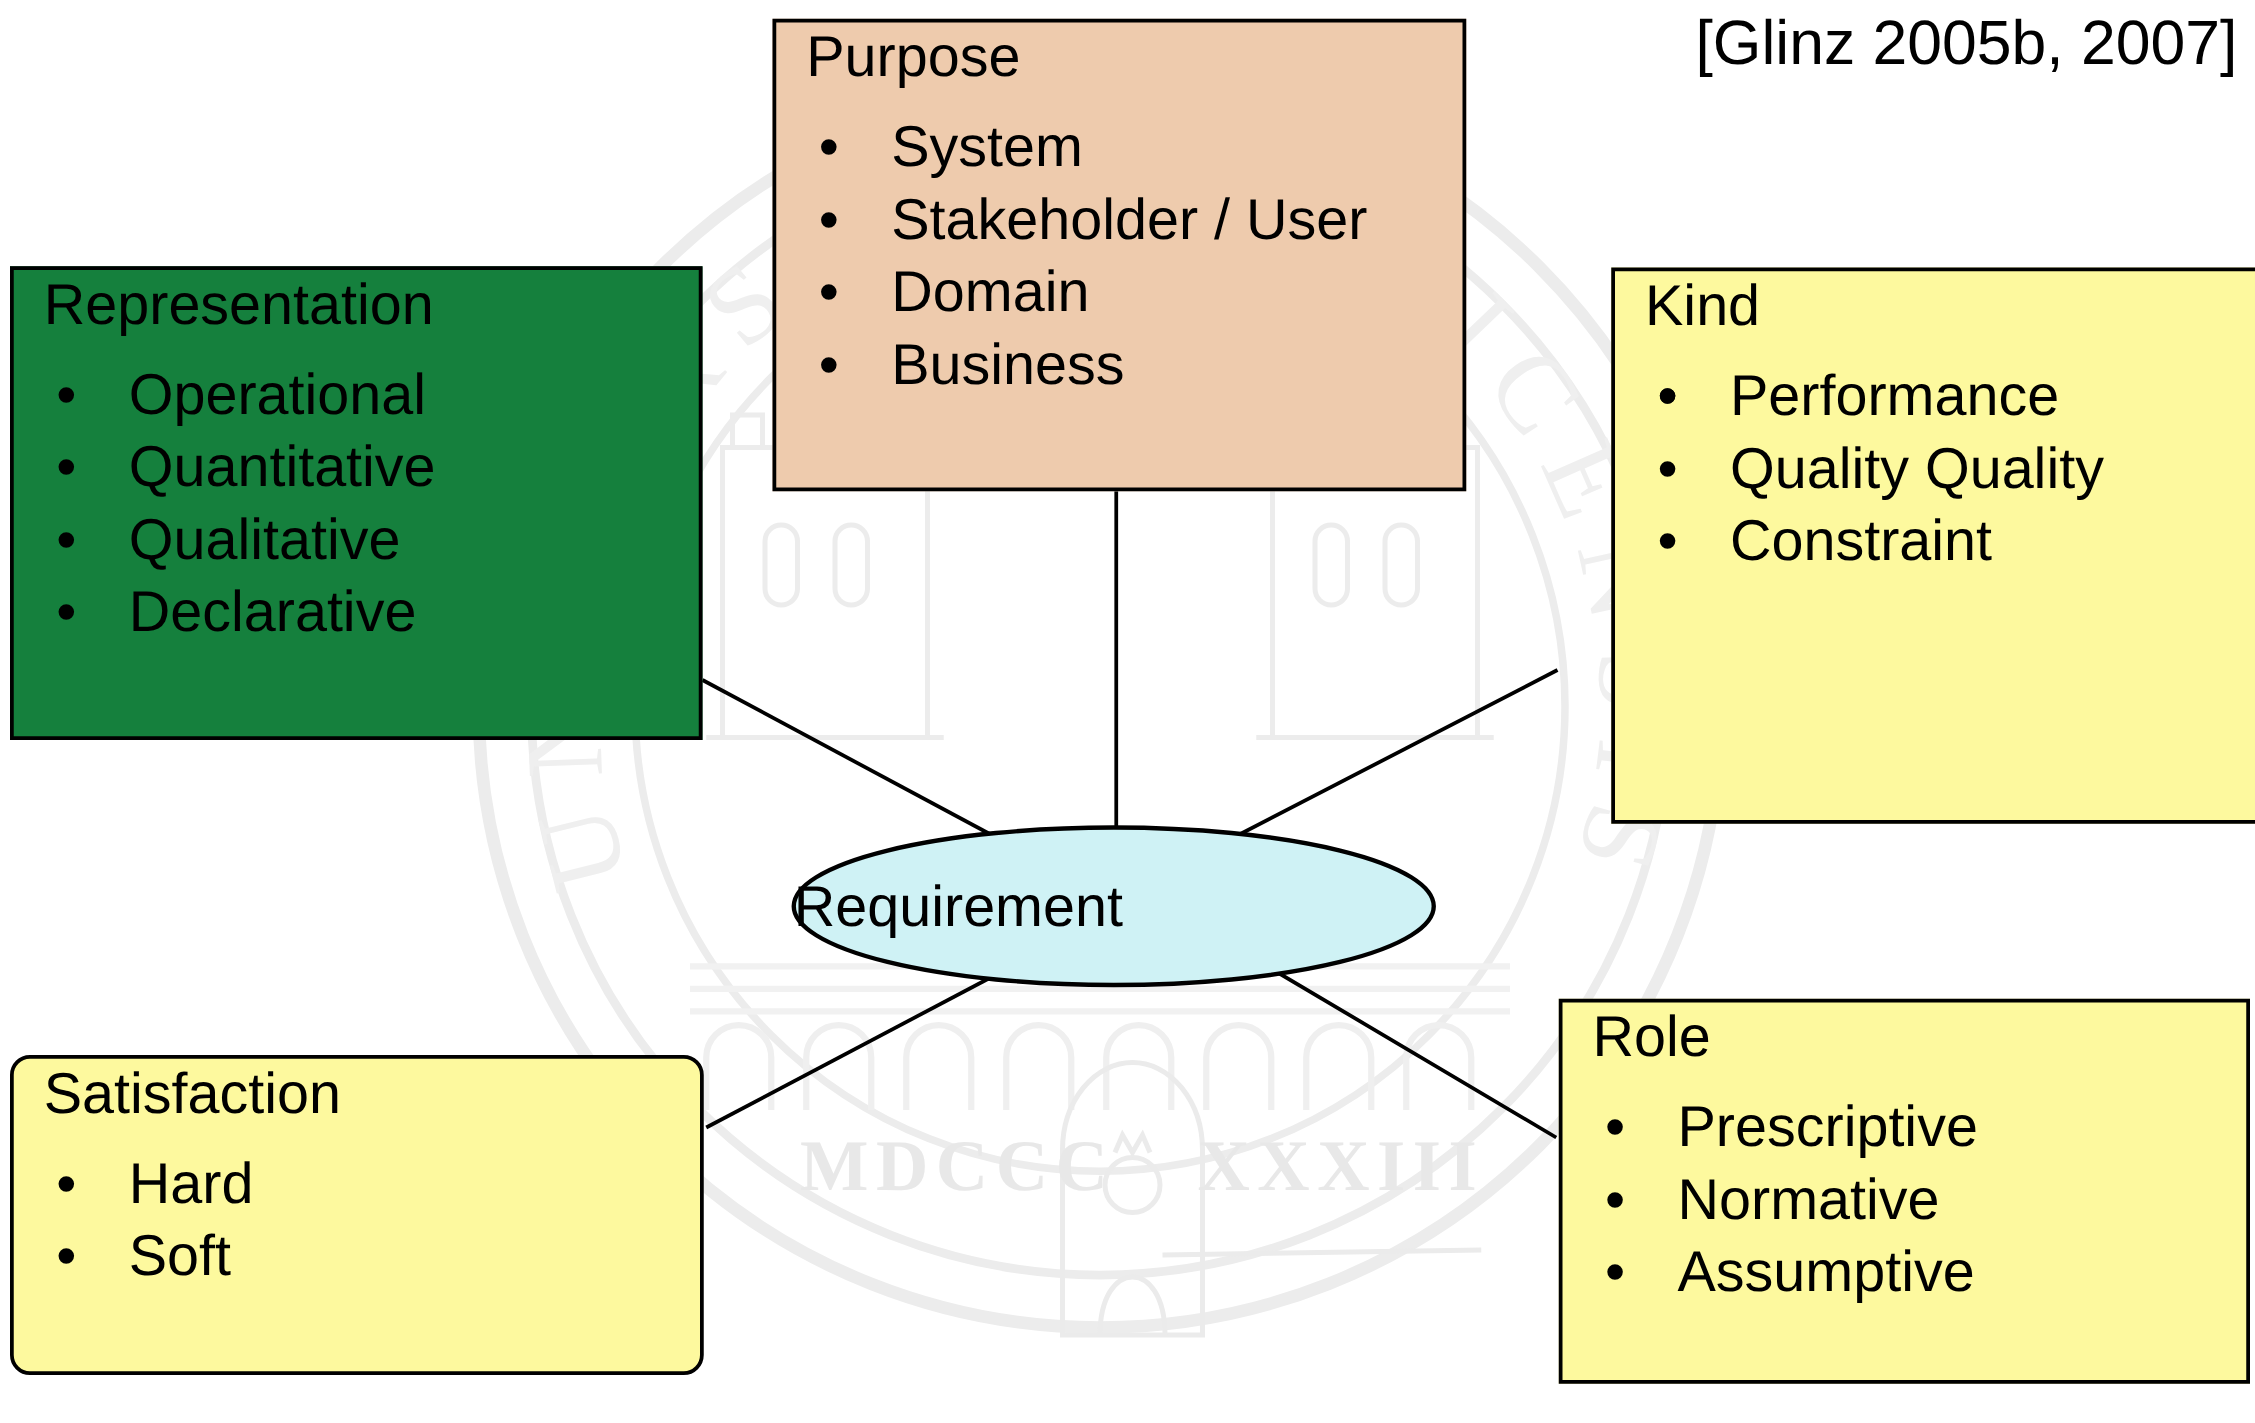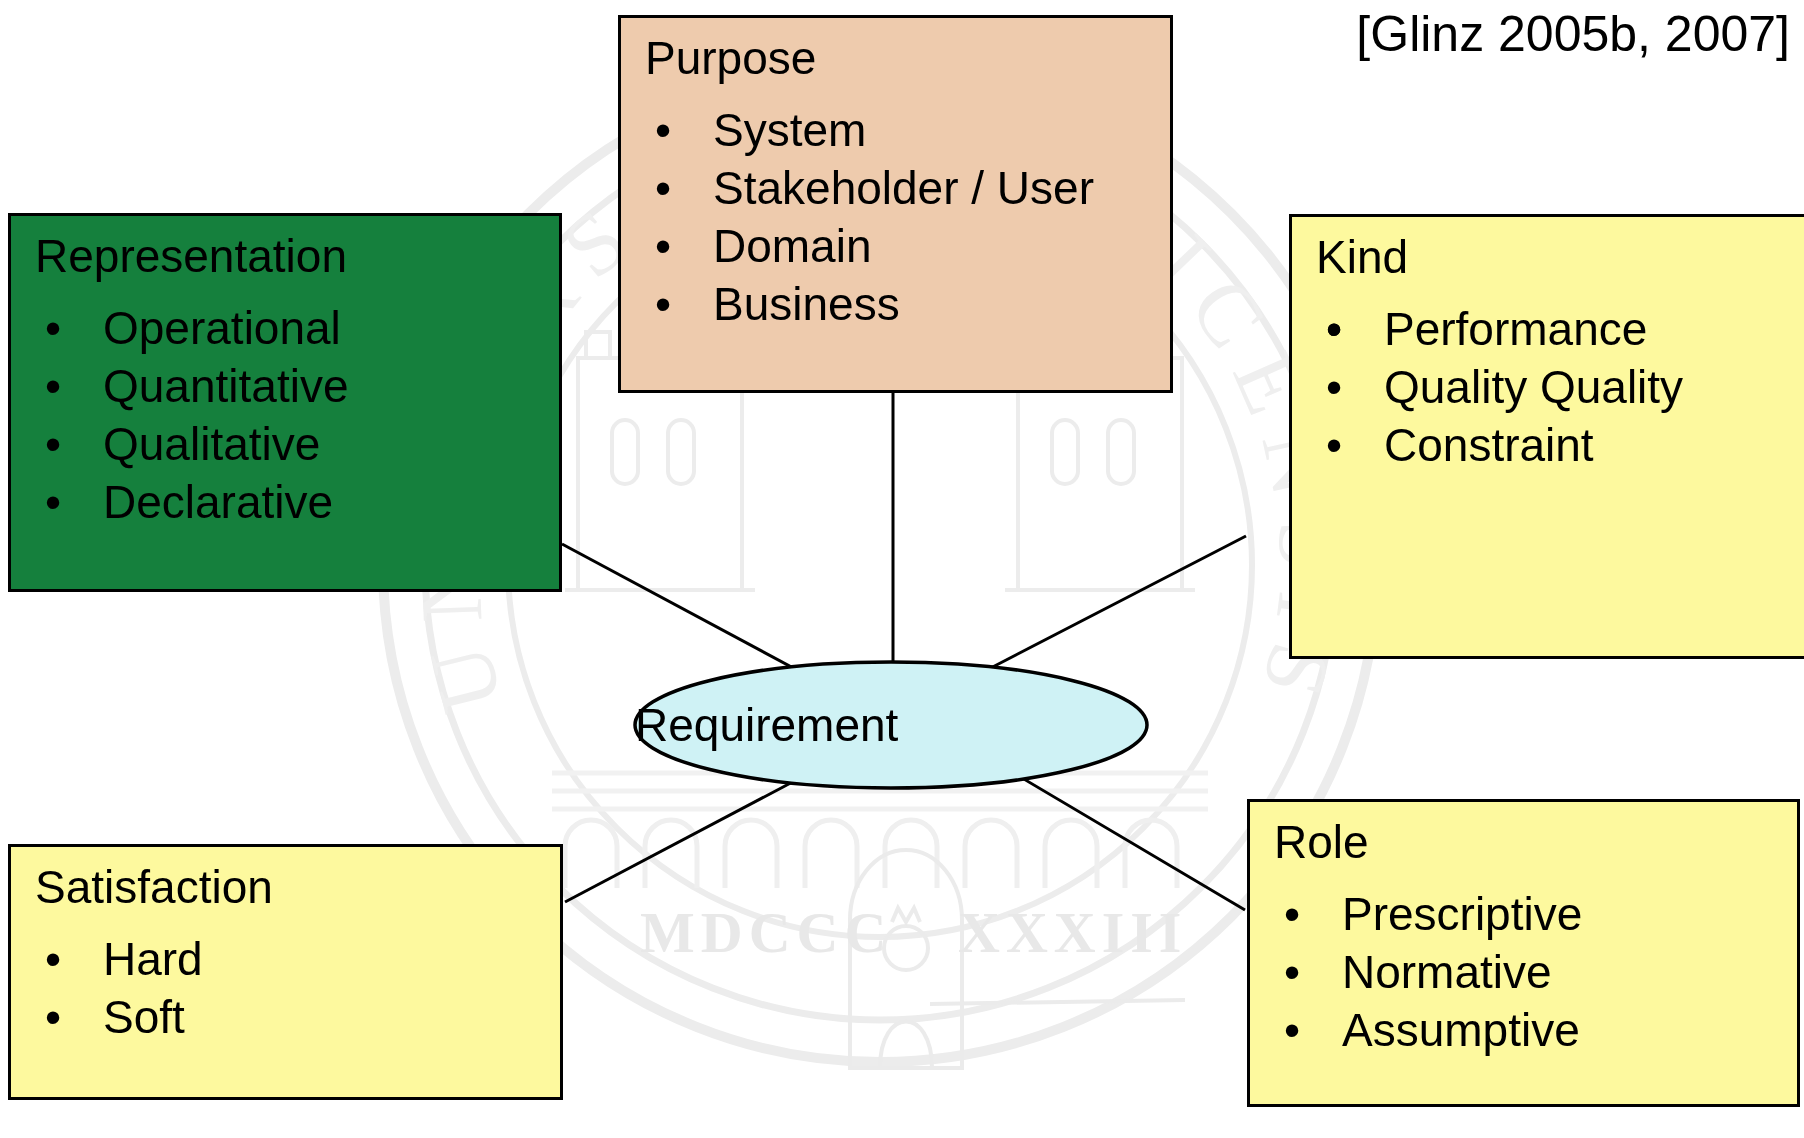--- a/index.html
+++ b/index.html
@@ -1,21 +1,21 @@
 <!DOCTYPE html>
 <html><head>
 <meta charset="utf-8">
 <style>
   html,body{margin:0;padding:0;background:#fff;}
   .stage{position:relative;width:1804px;height:1138px;background:#ffffff;overflow:hidden;
          font-family:"Liberation Sans","DejaVu Sans",sans-serif;color:#000;}
   .layer{position:absolute;left:0;top:0;}
   
   .box{position:absolute;box-sizing:border-box;border:3px solid #000;
-       padding:13px 16px 0 24px;z-index:3;}
+       padding:0 16px 0 24px;z-index:3;}
   .box-title{font-size:46px;line-height:54px;}
   ul.items{list-style:none;margin:16px 0 0 0;padding:0;}
   li.item{position:relative;padding-left:68px;font-size:46px;line-height:58px;}
   li.item .bullet{position:absolute;left:10px;top:0;}
   .box-purpose       {left:618px;top:15px;width:555px;height:378px;}
   .box-representation{left:8px;  top:213px;width:554px;height:379px;}
   .box-kind          {left:1245px;top:214px;width:547px;height:445px;}
   .box-satisfaction  {left:8px;  top:844px;width:555px;height:256px;}
   .box-role          {left:1247px;top:783px;width:553px;height:308px;margin-top:16px;}
   
@@ -142,21 +142,21 @@
         <span>Performance</span></li>
       <li class="item">
         <span class="bullet">•</span>
         <span>Quality Quality</span></li>
       <li class="item">
         <span class="bullet">•</span>
         <span>Constraint</span></li>
     </ul>
   </div>
 
-  <div class="box box-satisfaction" style="background-color: rgb(253, 249, 158);">
+  <div class="box box-satisfaction" style="background-color: rgb(253, 249, 158); border-radius: 16px;">
     <div class="box-title">Satisfaction</div>
     <ul class="items">
       <li class="item">
         <span class="bullet">•</span>
         <span>Hard</span></li>
       <li class="item">
         <span class="bullet">•</span>
         <span>Soft</span></li>
     </ul>
   </div>

